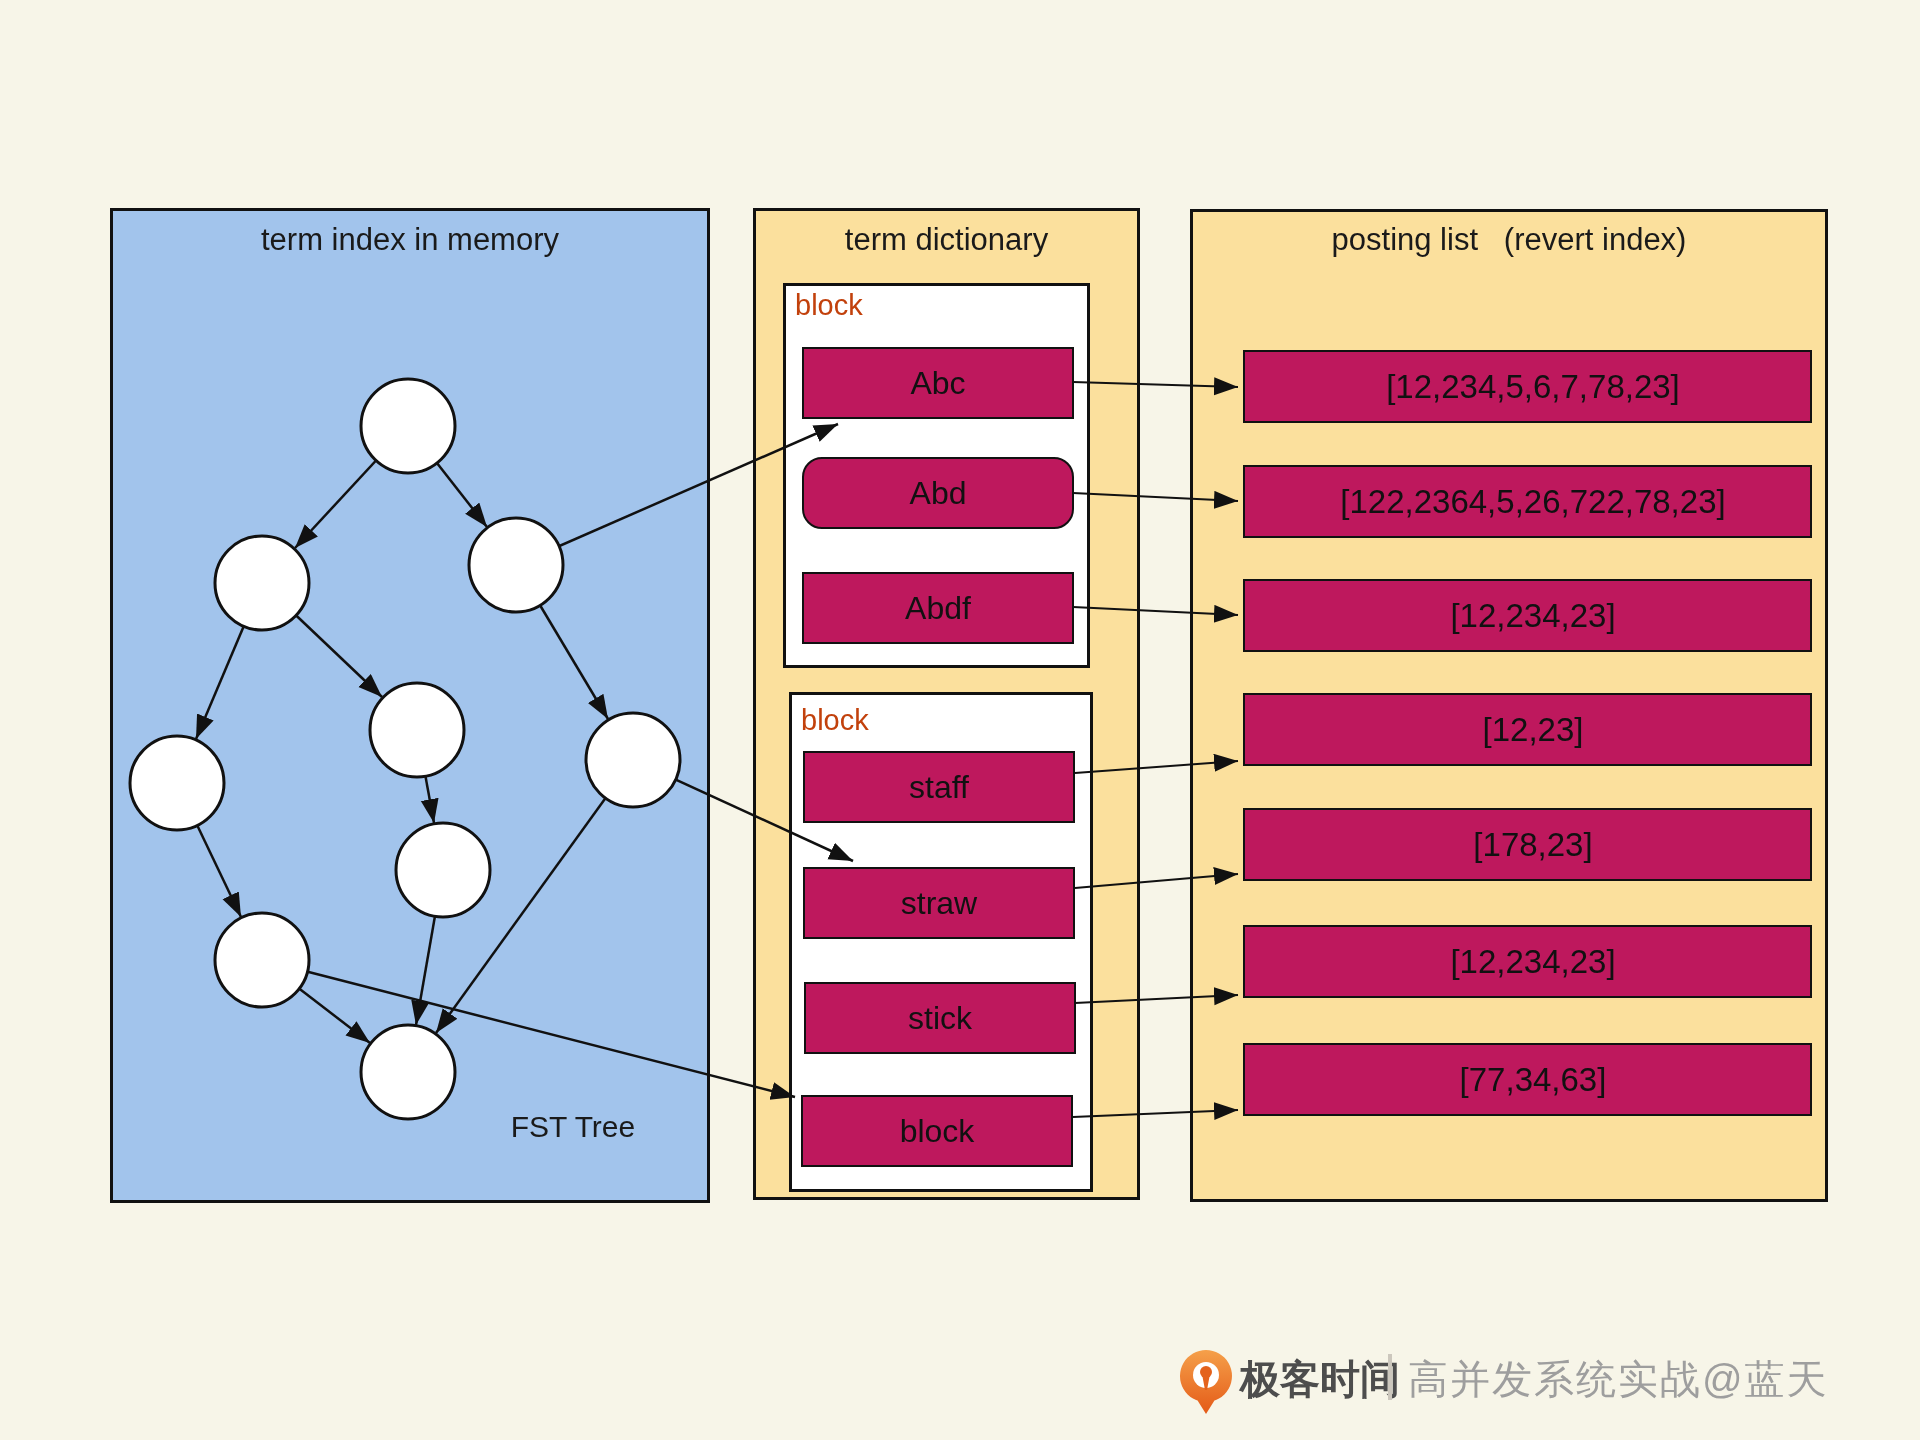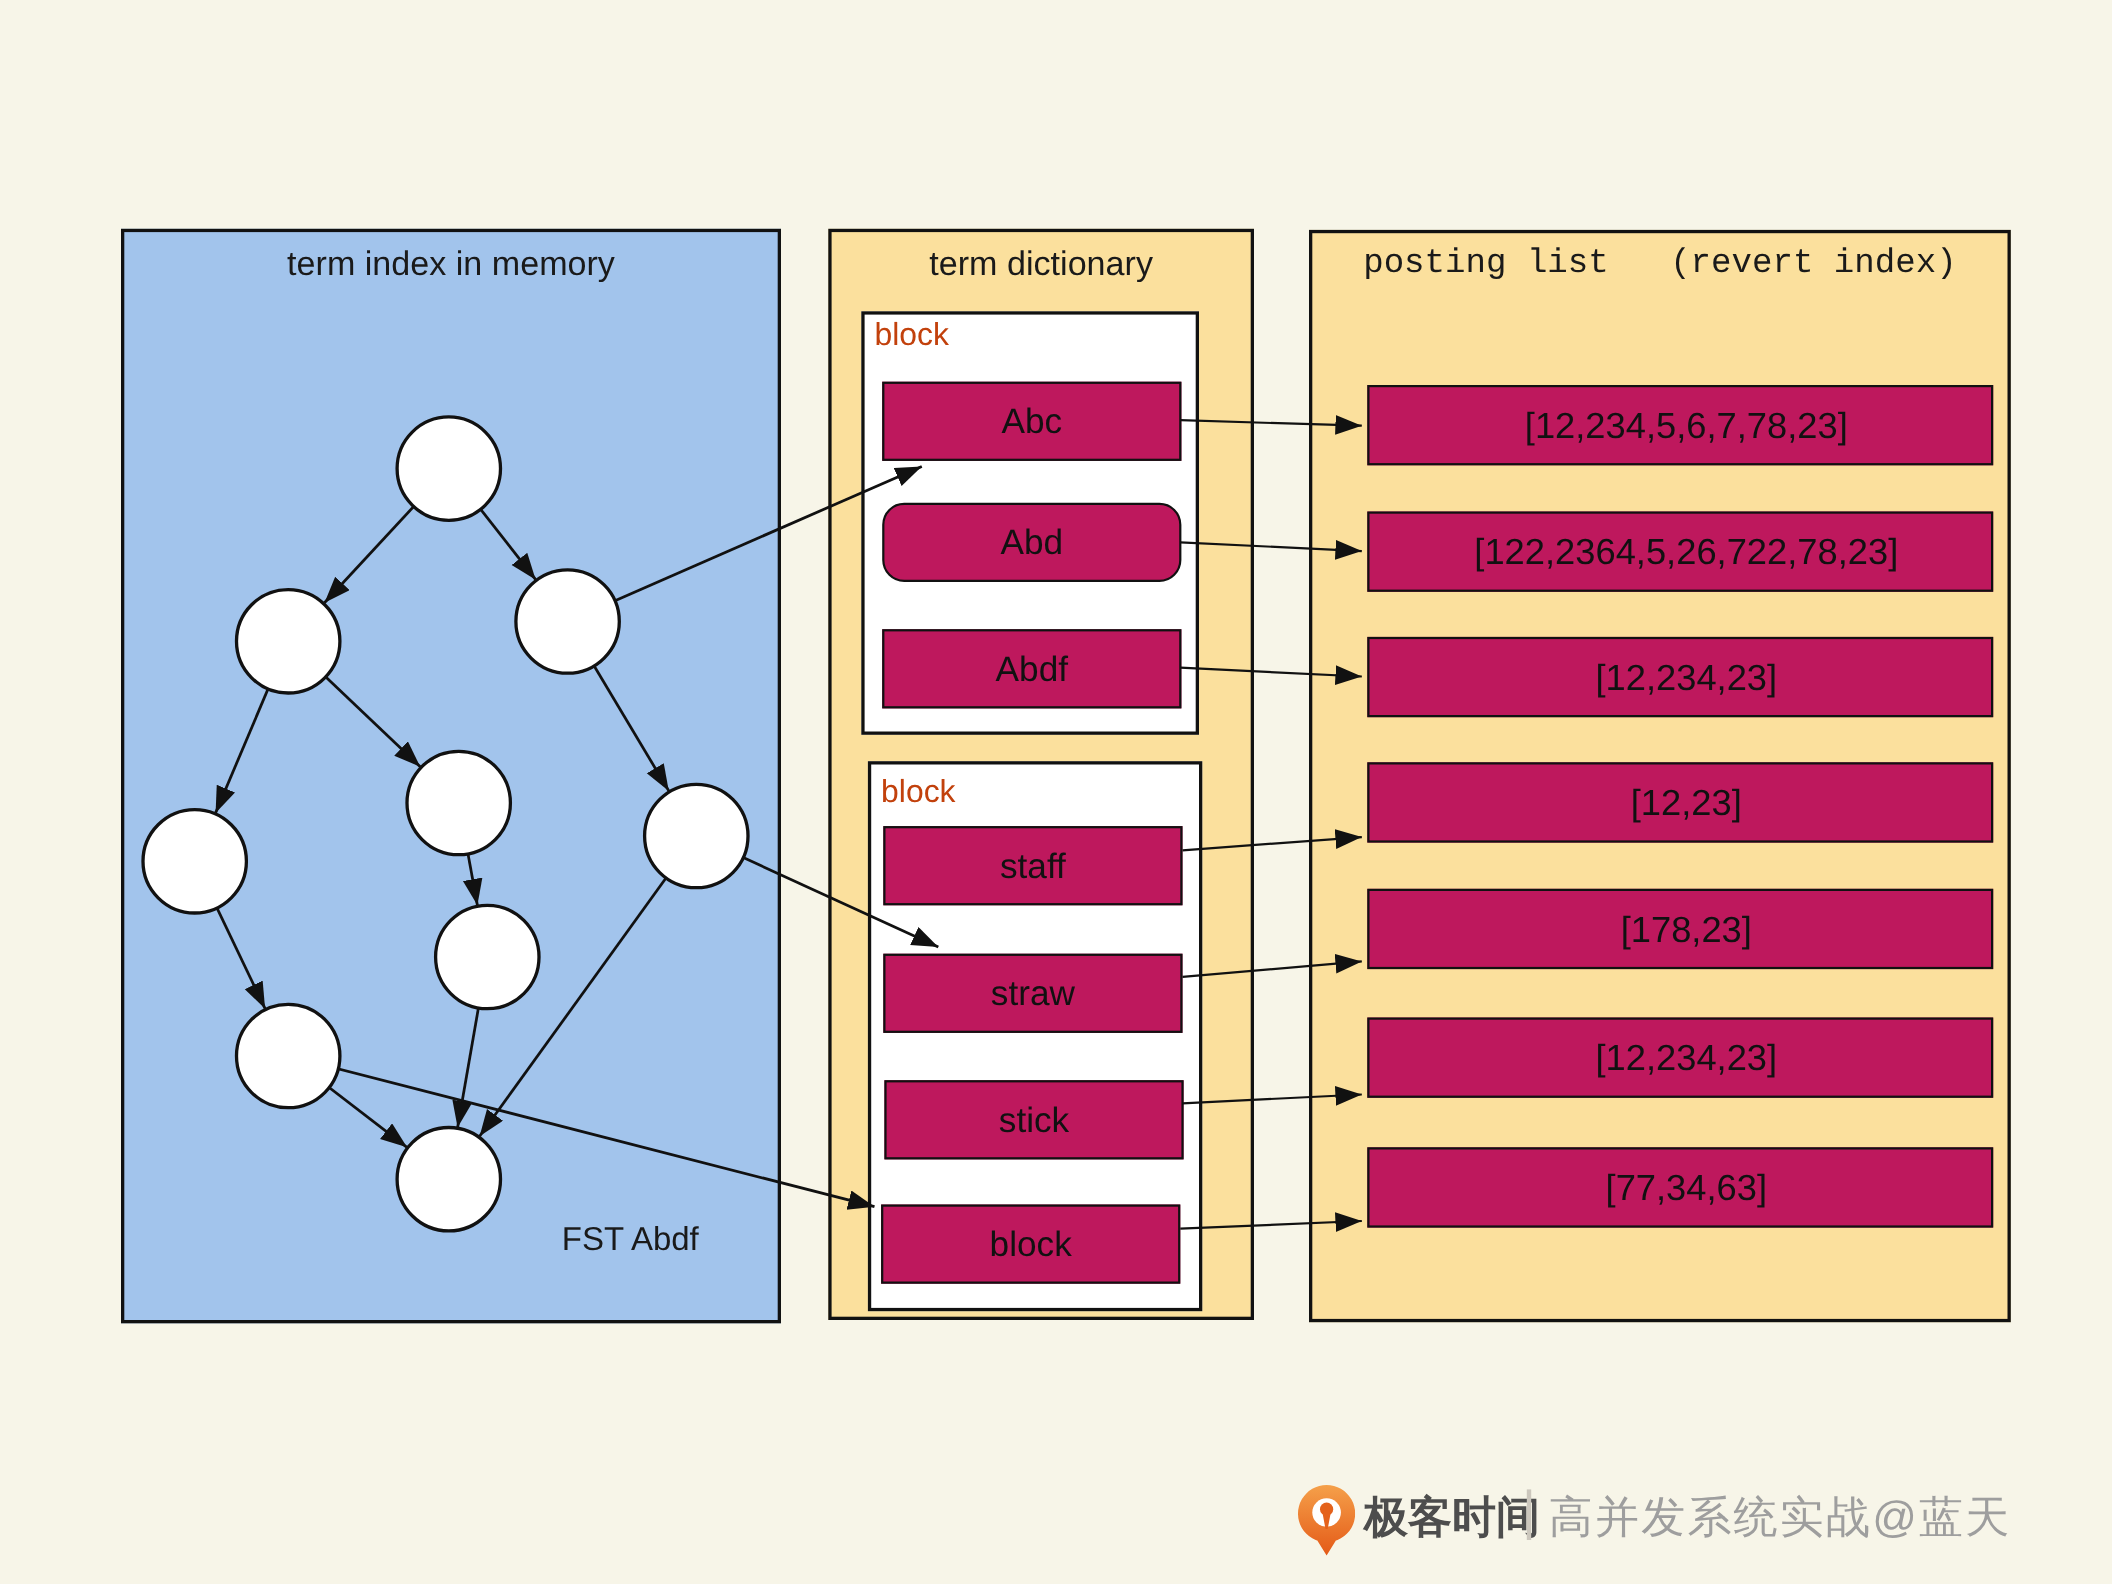--- a/index.html
+++ b/index.html
@@ -28,23 +28,23 @@
 <body>
 
 <div class="stage">
 
   <div class="panel panel-blue"></div>
   <div class="panel panel-yellow panel-dict"></div>
   <div class="panel panel-yellow panel-post"></div>
 
   <div class="panel-title" style="left:110px;top:222px;width:600px;">term index in memory</div>
   <div class="panel-title" style="left:753px;top:222px;width:387px;">term dictionary</div>
-  <div class="panel-title" style="left:1190px;top:222px;width:638px;font-family:Liberation Mono, monospace;">posting list   (revert index)</div>
+  <div class="panel-title" style="left:1190px;top:222px;width:638px;">posting list   (revert index)</div>
 
-  <div class="fst-label" style="left:463px;top:1110px;width:220px;">FST Abdf</div>
+  <div class="fst-label" style="left:463px;top:1110px;width:220px;">FST Tree</div>
 
   <div class="block-container" style="left:783px;top:283px;width:307px;height:385px;"></div>
   <div class="block-label" style="left:795px;top:289px;">block</div>
   <div class="term-box" style="left:802px;top:347px;">Abc</div>
   <div class="term-box" style="left:802px;top:457px;border-radius:20px;">Abd</div>
   <div class="term-box" style="left:802px;top:572px;">Abdf</div>
 
   <div class="block-container" style="left:789px;top:692px;width:304px;height:500px;"></div>
   <div class="block-label" style="left:801px;top:704px;">block</div>
   <div class="term-box" style="left:803px;top:751px;">staff</div>

